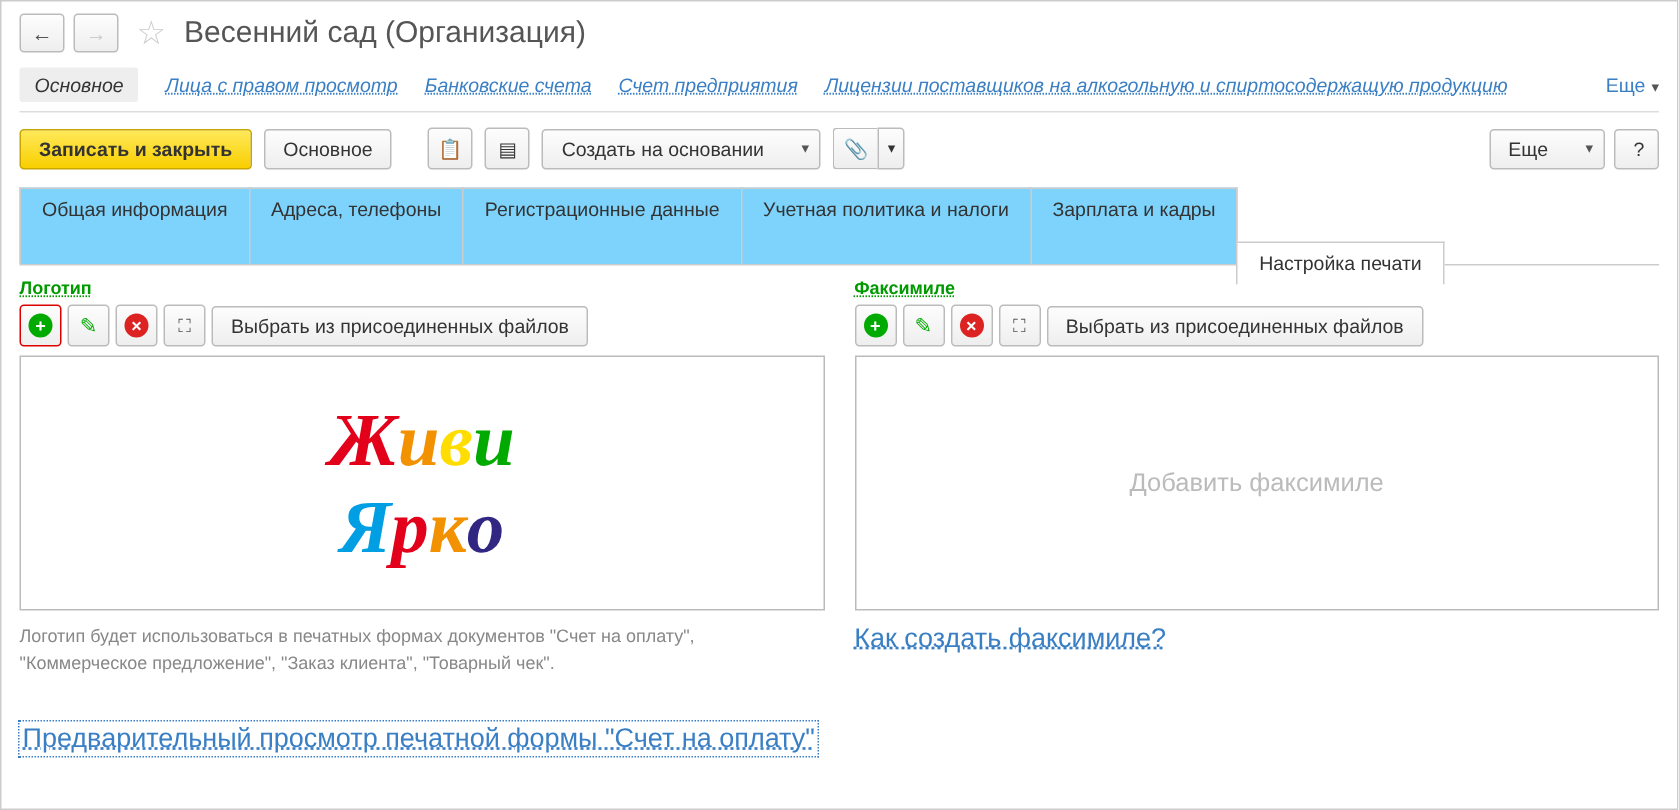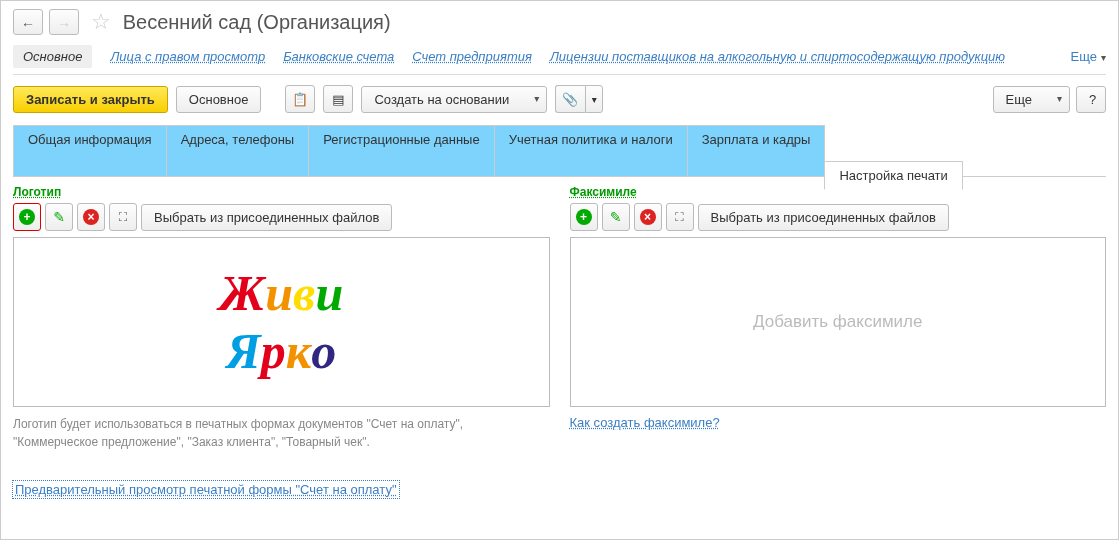--- a/index.html
+++ b/index.html
@@ -47,21 +47,21 @@
 
 .preview-box { border: 1px solid #bbb; height: 170px; display: flex; align-items: center; justify-content: center; background: #fff; }
 .preview-box.placeholder { color: #bbb; font-size: 17px; }
 
 .logo-img { text-align: center; }
 .logo-line { font-family: 'Brush Script MT', cursive; font-size: 50px; font-weight: bold; font-style: italic; display: flex; justify-content: center; }
 .l1 .ch:nth-child(1){color:#e2001a}.l1 .ch:nth-child(2){color:#f39200}.l1 .ch:nth-child(3){color:#fd0}.l1 .ch:nth-child(4){color:#0a0}
 .l2 .ch:nth-child(1){color:#009fe3}.l2 .ch:nth-child(2){color:#e2001a}.l2 .ch:nth-child(3){color:#f39200}.l2 .ch:nth-child(4){color:#312783}
 
 .desc { color: #888; font-size: 12px; margin-top: 8px; line-height: 1.5; }
-.link { color: #3a7fc4; text-decoration: underline dotted; cursor: pointer; display: inline-block; margin-top: 8px; font-size: 13px; }
+.link { color: #3a7fc4; text-decoration: underline dotted; cursor: pointer; display: inline-block; margin-top: 8px; font-size: 18px; }
 .link.boxed { outline: 1px dotted #3a7fc4; padding: 1px 2px; margin-top: 30px; }
 </style>
 </head>
 <body>
 
 <div class="window">
 
   <div class="header-row">
     <div class="nav-btn">
         <span>←</span>

